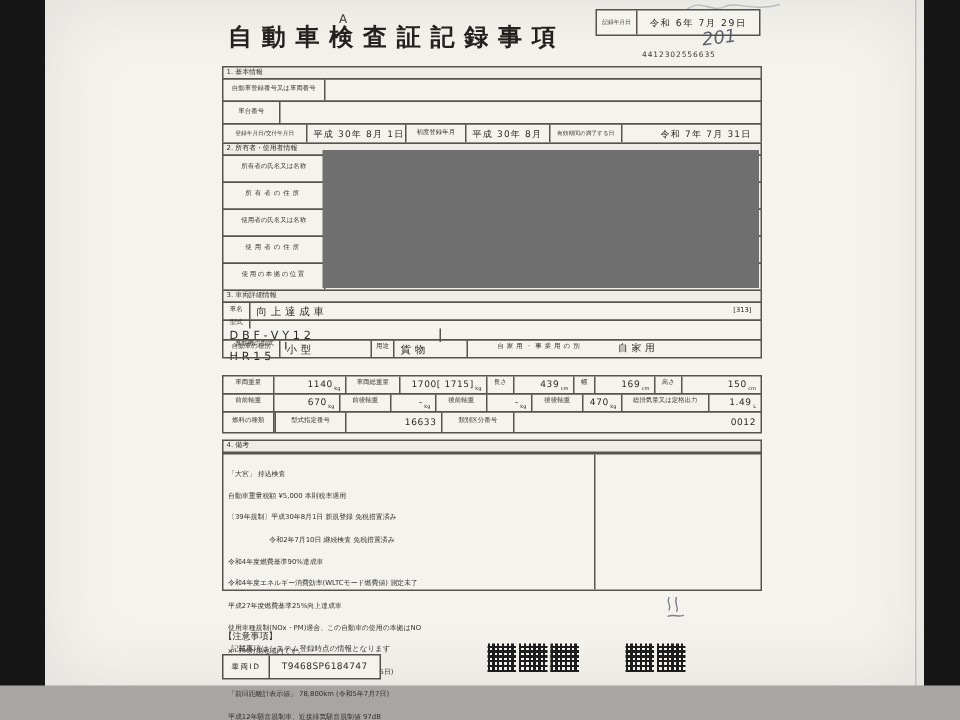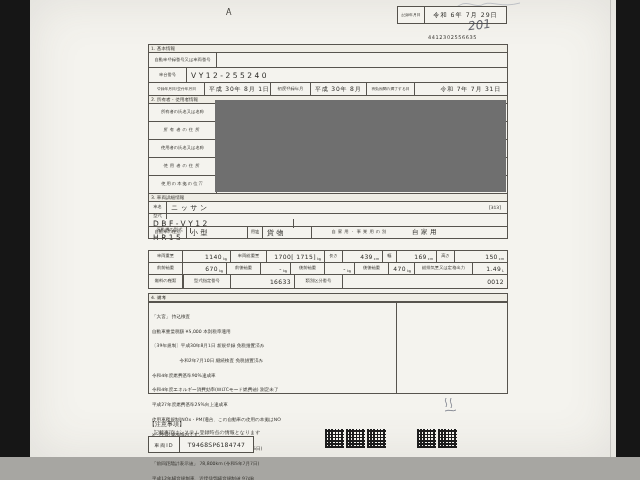--- a/index.html
+++ b/index.html
@@ -57,34 +57,34 @@
 <div class="stage">
   <div class="paper"></div>
   <div class="paper-edge"></div>
   <div class="bar left"></div>
   <div class="bar right"></div>
 
   <svg class="scribble" style="left:432px;top:0;" width="92" height="14" viewBox="0 0 92 14">
     <path d="M4,10 C12,2 20,11 28,5 C36,0 44,9 52,4 C60,1 70,8 88,3" stroke="#8e94a6" stroke-width="0.9" fill="none" opacity="0.55"></path>
   </svg>
   <div class="corner-a">A</div>
+  <div class="title">自動車検査証記録事項</div>
   <div class="rbox">
     <div class="rlbl">記録年月日</div>
     <div class="rval">令和 6年 7月 29日</div>
   </div>
   <div class="hand201">201</div>
   <div class="docnum">4412302556635</div>
 
   <div class="sechdr" style="top:44px;">1. 基本情報</div>
   <div class="row" style="top:52px;height:16px;">
     <div class="lc" style="width:68px;">自動車登録番号又は車両番号</div>
   </div>
   <div class="row" style="top:67px;height:16px;">
     <div class="lc" style="width:38px;">車台番号</div>
-    <div class="vc" style="flex:1;">VY12-255240</div>
   </div>
   <div class="row" style="top:82px;height:14px;">
     <div class="lc" style="width:56px;font-size:3.8px;">登録年月日/交付年月日</div>
     <div class="vc sm mid" style="width:66px;">平成 30年 8月 1日</div>
     <div class="lc" style="width:40px;">初度登録年月</div>
     <div class="vc sm mid" style="width:56px;">平成 30年 8月</div>
     <div class="lc" style="width:48px;font-size:3.8px;">有効期間の満了する日</div>
     <div class="vc sm" style="flex:1;justify-content:flex-end;padding-right:6px;">令和 7年 7月 31日</div>
   </div>
 
@@ -108,21 +108,21 @@
   <div class="row" style="top:175px;height:19px;">
     <div class="lc" style="width:68px;letter-spacing:1px;">使用の本拠の位置</div>
     <div class="vc" style="flex:1;"></div>
   </div>
   <div class="redact"></div>
 
   <div class="sechdr" style="top:193px;">3. 車両詳細情報</div>
   <div class="row" style="top:201px;height:13px;">
     <div class="lc" style="width:18px;">車名</div>
     <div class="vc" style="flex:1;font-size:7px;">
-      <span>ニッサン</span>
+      <span>向上達成車</span>
       <span class="codetag">[313]</span>
     </div>
   </div>
   <div class="row" style="top:213px;height:14px;flex-direction:column;">
     <div class="lc" style="width:18px;">型式</div>
     <div class="vc mid" style="width:145px;">DBF-VY12</div>
     <div class="lc" style="width:42px;">原動機の型式</div>
     <div class="vc" style="flex:1;">HR15</div>
   </div>
   <div class="row" style="top:226px;height:13px;">

